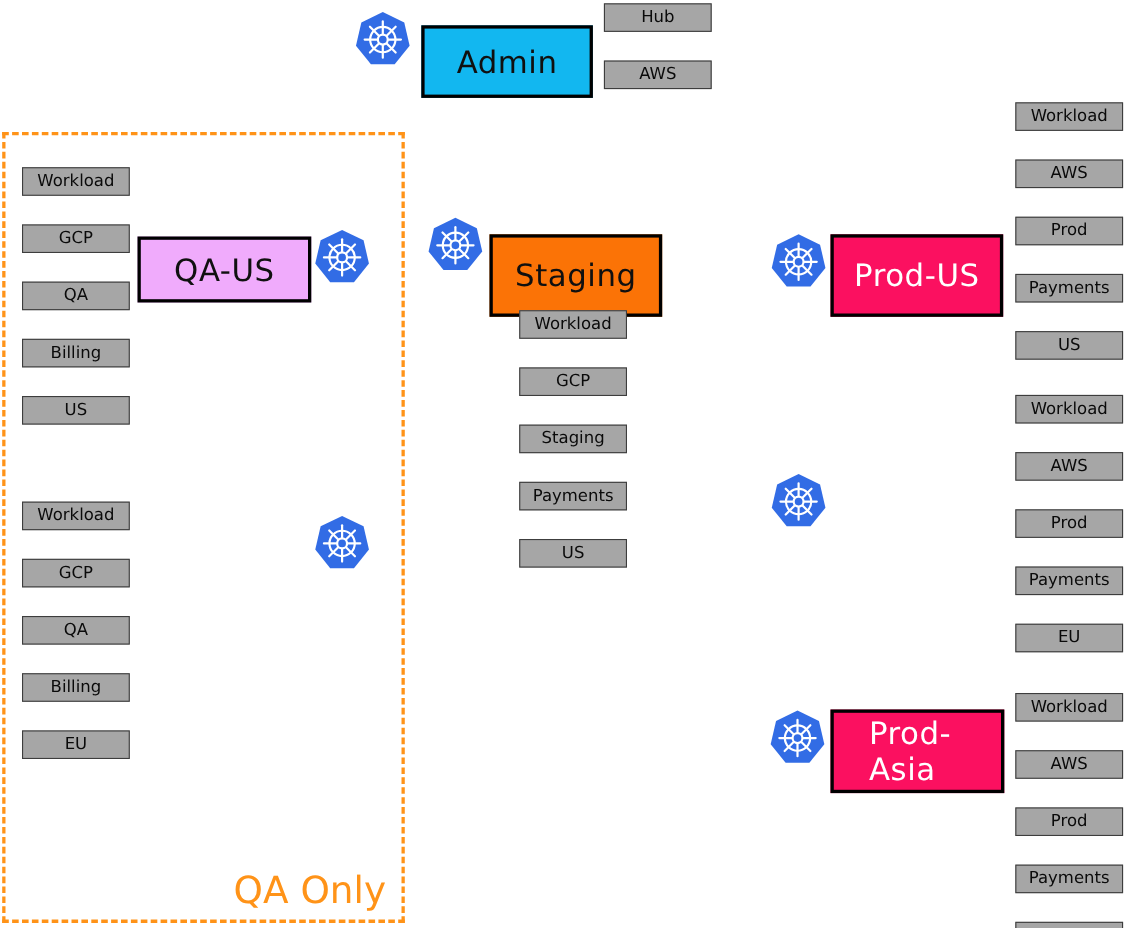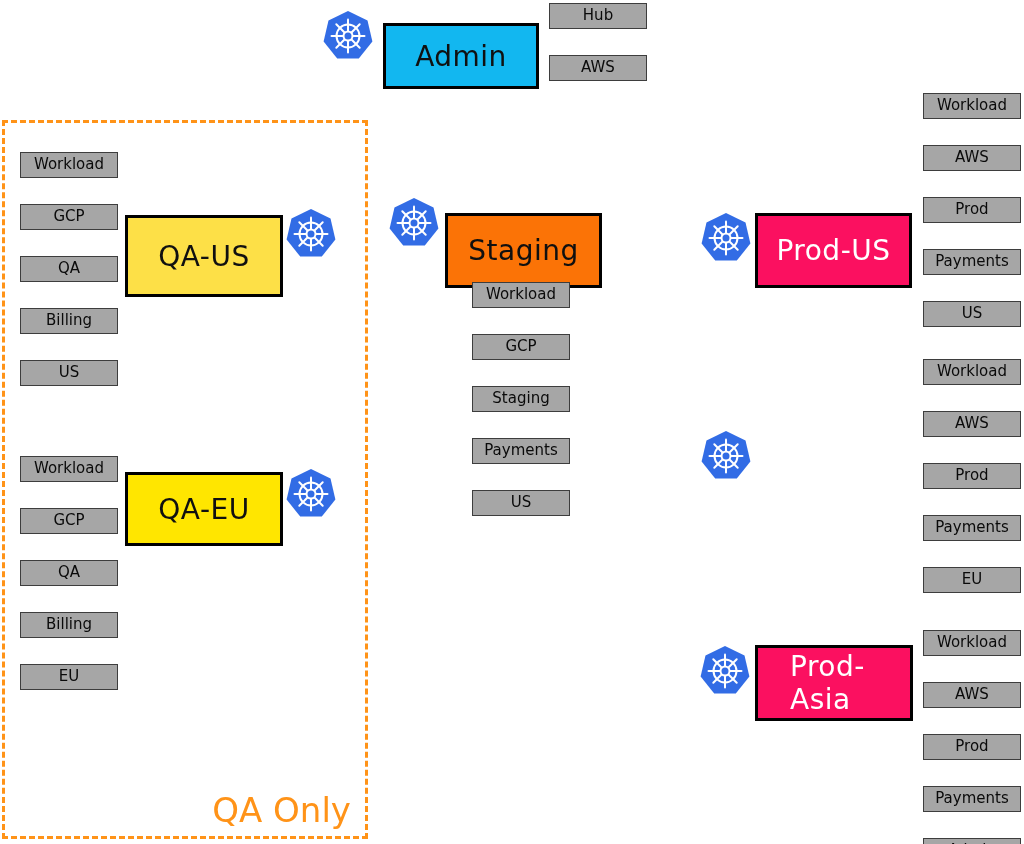--- a/index.html
+++ b/index.html
@@ -59,21 +59,21 @@
     <span class="tag">AWS</span>
   </div>
 
   <div class="tag-col" style="left:20px;top:152px">
     <span class="tag">Workload</span>
     <span class="tag">GCP</span>
     <span class="tag">QA</span>
     <span class="tag">Billing</span>
     <span class="tag">US</span>
   </div>
-  <div class="node" style="left: 125px; top: 199px; width: 158px; height: 82px; background-color: #fde047;">
+  <div class="node" style="left: 125px; top: 199px; width: 158px; height: 60px; background-color: #f0abfc;">
     <span>QA-US</span>
   </div>
   <span class="k8s" style="left:285px;top:207px">
   <svg viewBox="0 0 52 52" xmlns="http://www.w3.org/2000/svg">
     <polygon points="26,2 45.5,11.4 50.4,32.6 36.8,49.5 15.2,49.5 1.6,32.6 6.5,11.4" fill="#326CE5"></polygon>
     <g stroke="#ffffff" stroke-width="2" fill="none" stroke-linecap="round">
       <circle cx="26" cy="27" r="11.5"></circle>
       <line x1="26" y1="10.5" x2="26" y2="43.5"></line>
       <line x1="9.5" y1="27" x2="42.5" y2="27"></line>
       <line x1="14.3" y1="15.3" x2="37.7" y2="38.7"></line>
@@ -83,23 +83,20 @@
   </svg>
 </span>
 
   <div class="tag-col" style="left:20px;top:456px">
     <span class="tag">Workload</span>
     <span class="tag">GCP</span>
     <span class="tag">QA</span>
     <span class="tag">Billing</span>
     <span class="tag">EU</span>
   </div>
-  <div class="node" style="left: 125px; top: 456px; width: 158px; height: 74px; background-color: rgb(255, 230, 0);">
-    <span>QA-EU</span>
-  </div>
   <span class="k8s" style="left:285px;top:467px">
   <svg viewBox="0 0 52 52" xmlns="http://www.w3.org/2000/svg">
     <polygon points="26,2 45.5,11.4 50.4,32.6 36.8,49.5 15.2,49.5 1.6,32.6 6.5,11.4" fill="#326CE5"></polygon>
     <g stroke="#ffffff" stroke-width="2" fill="none" stroke-linecap="round">
       <circle cx="26" cy="27" r="11.5"></circle>
       <line x1="26" y1="10.5" x2="26" y2="43.5"></line>
       <line x1="9.5" y1="27" x2="42.5" y2="27"></line>
       <line x1="14.3" y1="15.3" x2="37.7" y2="38.7"></line>
       <line x1="37.7" y1="15.3" x2="14.3" y2="38.7"></line>
     </g>

